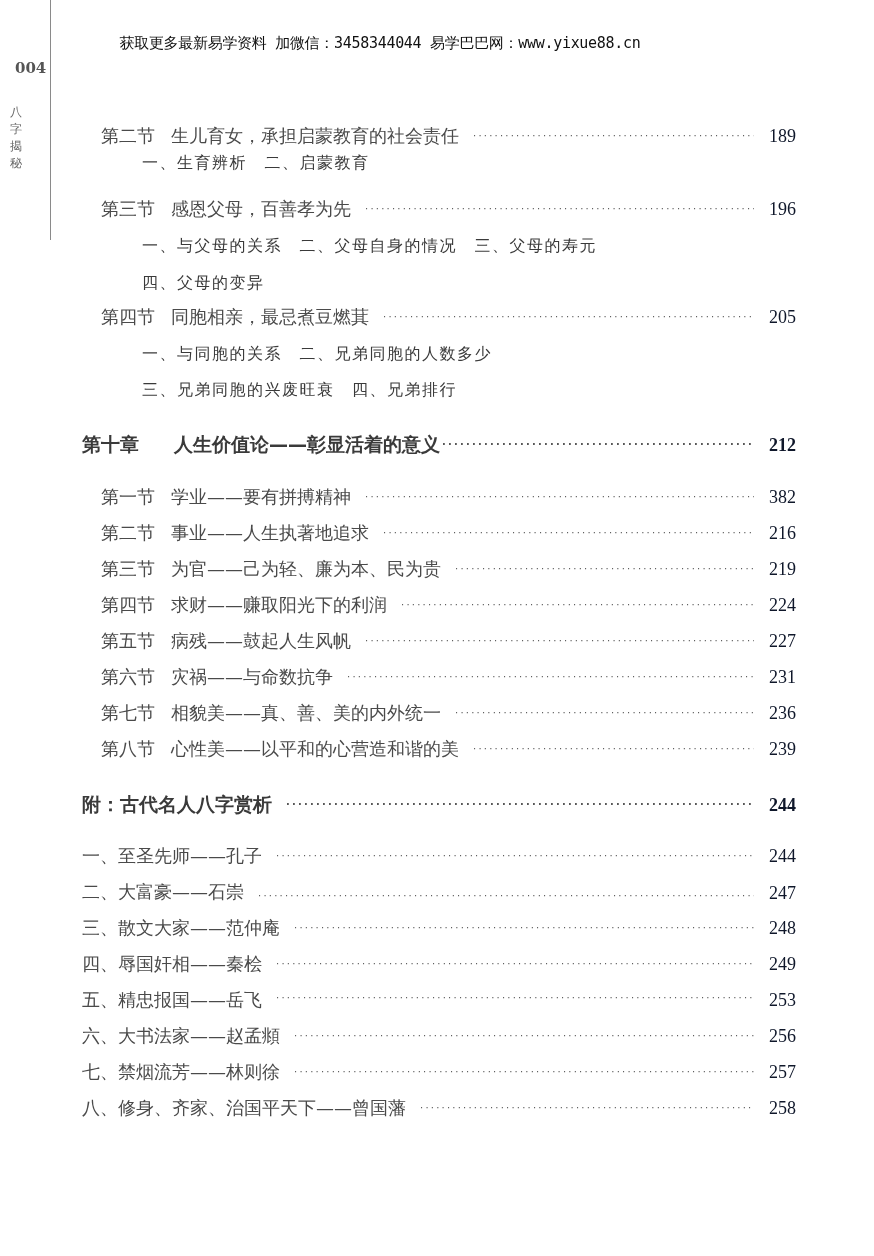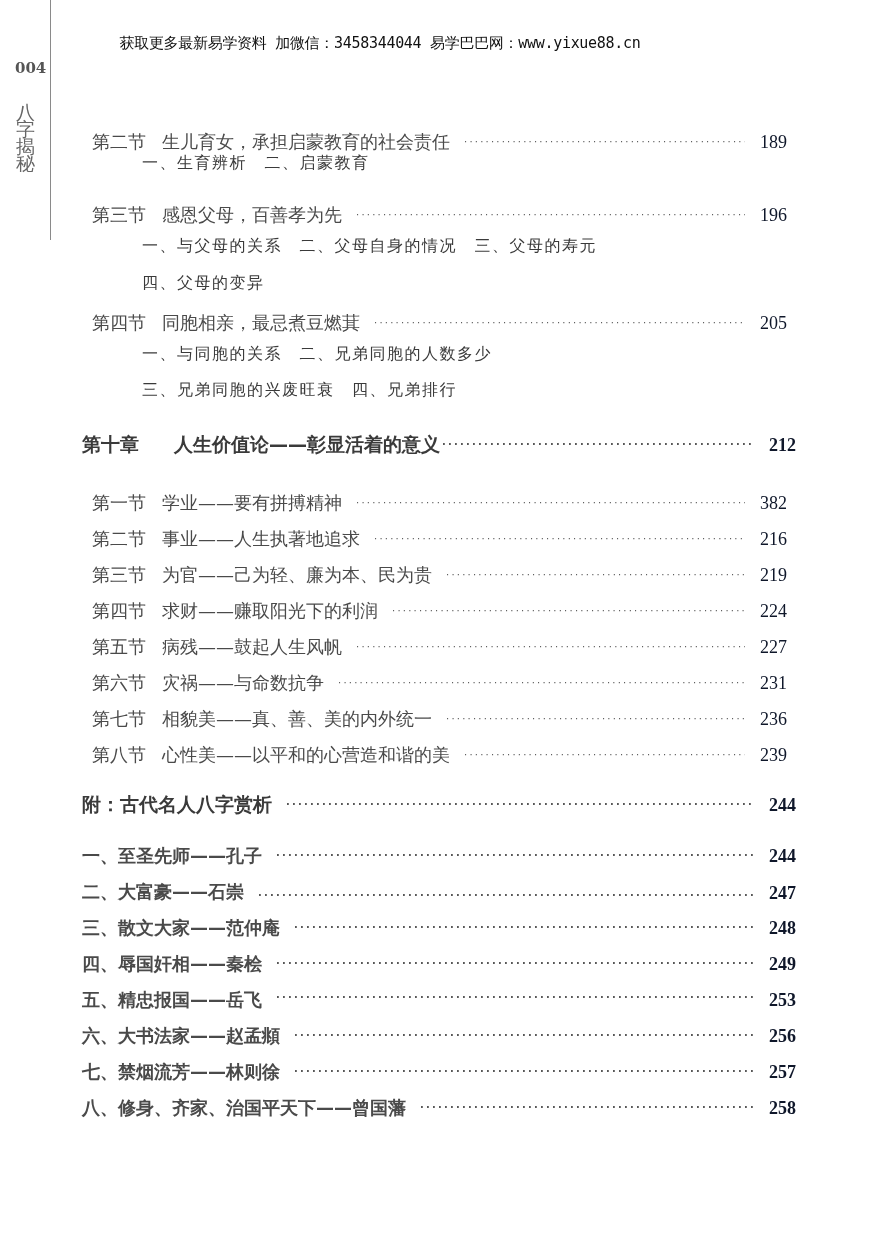--- a/index.html
+++ b/index.html
@@ -40,24 +40,24 @@
       position: absolute;
       left: 15px;
       top: 59px;
       font-family: "DejaVu Serif", "Liberation Serif", serif;
       font-weight: bold;
       font-size: 15px;
       color: #555555;
     }
     .running-head {
       position: absolute;
-      left: 16px;
+      left: 8px;
       top: 104px;
       width: 16px;
-      font-size: 19px;
+      font-size: 12px;
       line-height: 17px;
       color: #666666;
       text-align: center;
     }
     .row {
       position: absolute;
       display: flex;
       align-items: baseline;
       white-space: nowrap;
     }
@@ -75,25 +75,24 @@
       content: "·································································································································································";
     }
     .row .pg {
       font-family: "Liberation Serif", "DejaVu Serif", serif;
       font-size: 18px;
       color: #0f172a;
       width: 34px;
       text-align: right;
     }
     .sec {
-      left: 92px;
+      left: 101px;
       width: 695px;
       font-size: 18px;
       color: #4a4a4a;
-      margin-top: 6px;
     }
     .sec .lbl {
       width: 70px;
       display: inline-block;
     }
     .sub {
       left: 142px;
       font-family: "DejaVu Serif", "Liberation Serif", serif;
       font-size: 16px;
       color: #3a3a3a;
@@ -116,21 +115,20 @@
       width: 714px;
       font-size: 19px;
       font-weight: bold;
       color: #3a3a3a;
     }
     .appsub {
       left: 82px;
       width: 714px;
       font-size: 18px;
       color: #4a4a4a;
-      font-weight: bold;
     }
   </style>
 </head>
 <body>
 
 <div class="watermark">获取更多最新易学资料 加微信：3458344044 易学巴巴网：www.yixue88.cn</div>
 
 <div class="side-rule"></div>
 <div class="folio">004</div>
 <div class="running-head">八字揭秘</div>

